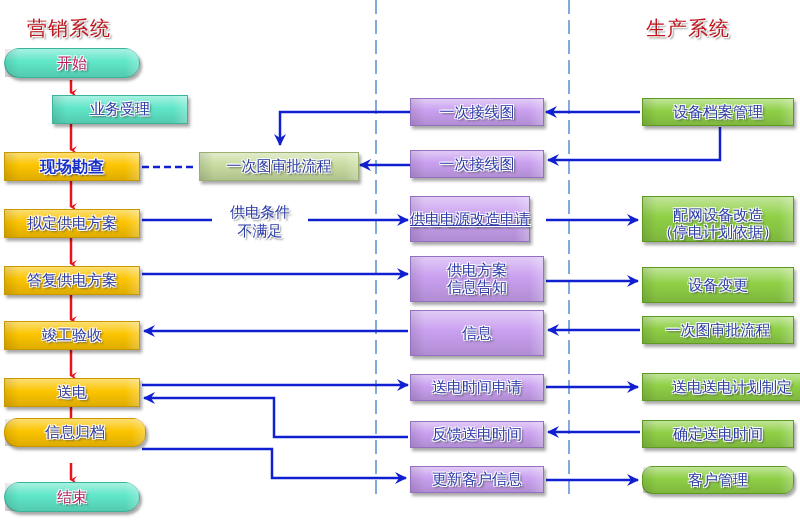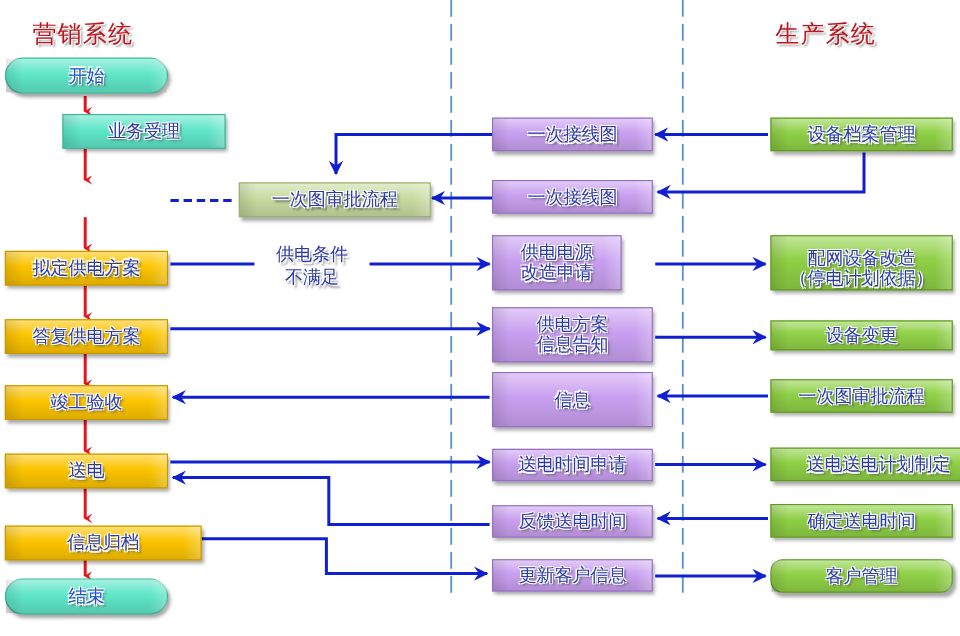--- a/index.html
+++ b/index.html
@@ -25,21 +25,21 @@
   .box::before {
     content: ""; position: absolute; left: 0; top: 0; right: 0; bottom: 0;
     background:
       linear-gradient(to right, rgba(0,0,0,0.10) 0, rgba(0,0,0,0) 14px),
       linear-gradient(to left, rgba(255,255,255,0.25) 0, rgba(255,255,255,0) 14px),
       linear-gradient(to bottom, rgba(255,255,255,0.45) 0, rgba(255,255,255,0) 45%, rgba(0,0,0,0.12) 100%);
     pointer-events: none;
   }
   .box span { position: relative; }
   .yellow { background: #fcc400; border: 1px solid #c99700; }
-  .teal { background: #5fe6c8; border: 1px solid #3ab59a; border-radius: 16px; color: #1d4ed8; }
+  .teal { background: #5fe6c8; border: 1px solid #3ab59a; border-radius: 16px; color: #be185d; }
   .cyanrect { background: #5fe6c8; border: 1px solid #3ab59a; margin-left: 48px; }
   .purple { background: #c9a0f0; border: 1px solid #9670c0; }
   .green { background: #8fd046; border: 1px solid #5e9a22; }
   .olive { background: #c8dca0; border: 1px solid #9ab070; }
   .bold { font-weight: bold; color: #1830c8; font-size: 16px; }
   .note {
     position: absolute; font-size: 15px; line-height: 19px; text-align: center;
     color: #2a3aa8; background: #fff; white-space: nowrap;
     text-shadow: -1px -1px 0 #fff, 1px 1px 0 #fff, 2px 2px 2px #777;
   }
@@ -114,33 +114,36 @@
 
   <div class="title" style="left:27px; top:15px;">营销系统</div>
   <div class="title" style="left:646px; top:15px;">生产系统</div>
 
   <div class="box teal" style="left:4px; top:48px; width:136px; height:30px;">
       <span>开始</span>
     </div>
   <div class="box cyanrect" style="left:4px; top:95px; width:136px; height:29px;">
       <span>业务受理</span>
     </div>
+  <div class="box yellow bold" style="left:4px; top:152px; width:136px; height:29px;">
+      <span>现场勘查</span>
+    </div>
   <div class="box yellow" style="left:4px; top:209px; width:136px; height:29px;">
       <span>拟定供电方案</span>
     </div>
   <div class="box yellow" style="left:4px; top:266px; width:136px; height:29px;">
       <span>答复供电方案</span>
     </div>
   <div class="box yellow" style="left:4px; top:321px; width:136px; height:29px;">
       <span>竣工验收</span>
     </div>
   <div class="box yellow" style="left:4px; top:378px; width:136px; height:29px;">
       <span>送电</span>
     </div>
-  <div class="box yellow" style="left:4px; top:438px; width:164px; height:29px;">
+  <div class="box yellow" style="left:4px; top:418px; width:142px; height:29px;border-radius:13px;">
       <span>信息归档</span>
     </div>
   <div class="box teal" style="left:4px; top:482px; width:136px; height:30px;">
       <span>结束</span>
     </div>
 
   <div class="box olive" style="left:199px; top:152px; width:160px; height:29px;">
       <span>一次图审批流程</span>
     </div>
 
@@ -148,21 +151,21 @@
     <div>供电条件</div>
     <div>不满足</div>
   </div>
 
   <div class="box purple" style="left:410px; top:98px; width:134px; height:28px;">
       <span>一次接线图</span>
     </div>
   <div class="box purple" style="left:410px; top:150px; width:134px; height:28px;">
       <span>一次接线图</span>
     </div>
-  <div class="box purple" style="left:410px; top:196px; width:108px; height:46px; flex-direction:column;">
+  <div class="box purple" style="left:410px; top:196px; width:120px; height:46px; flex-direction:row;text-decoration:underline;">
     <span>供电电源</span>
     <span>改造申请</span>
   </div>
   <div class="box purple" style="left:410px; top:256px; width:134px; height:46px; flex-direction:column;">
     <span>供电方案</span>
     <span>信息告知</span>
   </div>
   <div class="box purple" style="left:410px; top:310px; width:134px; height:46px; flex-direction:column;">
     <span>信息</span>
   </div>
@@ -176,21 +179,21 @@
       <span>更新客户信息</span>
     </div>
 
   <div class="box green" style="left:642px; top:98px; width:152px; height:28px;">
       <span>设备档案管理</span>
     </div>
   <div class="box green" style="left:642px; top:196px; width:152px; height:46px; flex-direction:column;justify-content:flex-end;">
     <span>配网设备改造</span>
     <span>（停电计划依据）</span>
   </div>
-  <div class="box green" style="left:642px; top:267px; width:152px; height:25px;">
+  <div class="box green" style="left:642px; top:267px; width:152px; height:36px;">
       <span>设备变更</span>
     </div>
   <div class="box green" style="left:642px; top:316px; width:152px; height:28px;">
       <span>一次图审批流程</span>
     </div>
   <div class="box green" style="left:642px; top:373px; width:180px; height:28px;">
       <span>送电送电计划制定</span>
     </div>
   <div class="box green" style="left:642px; top:420px; width:152px; height:28px;">
       <span>确定送电时间</span>

